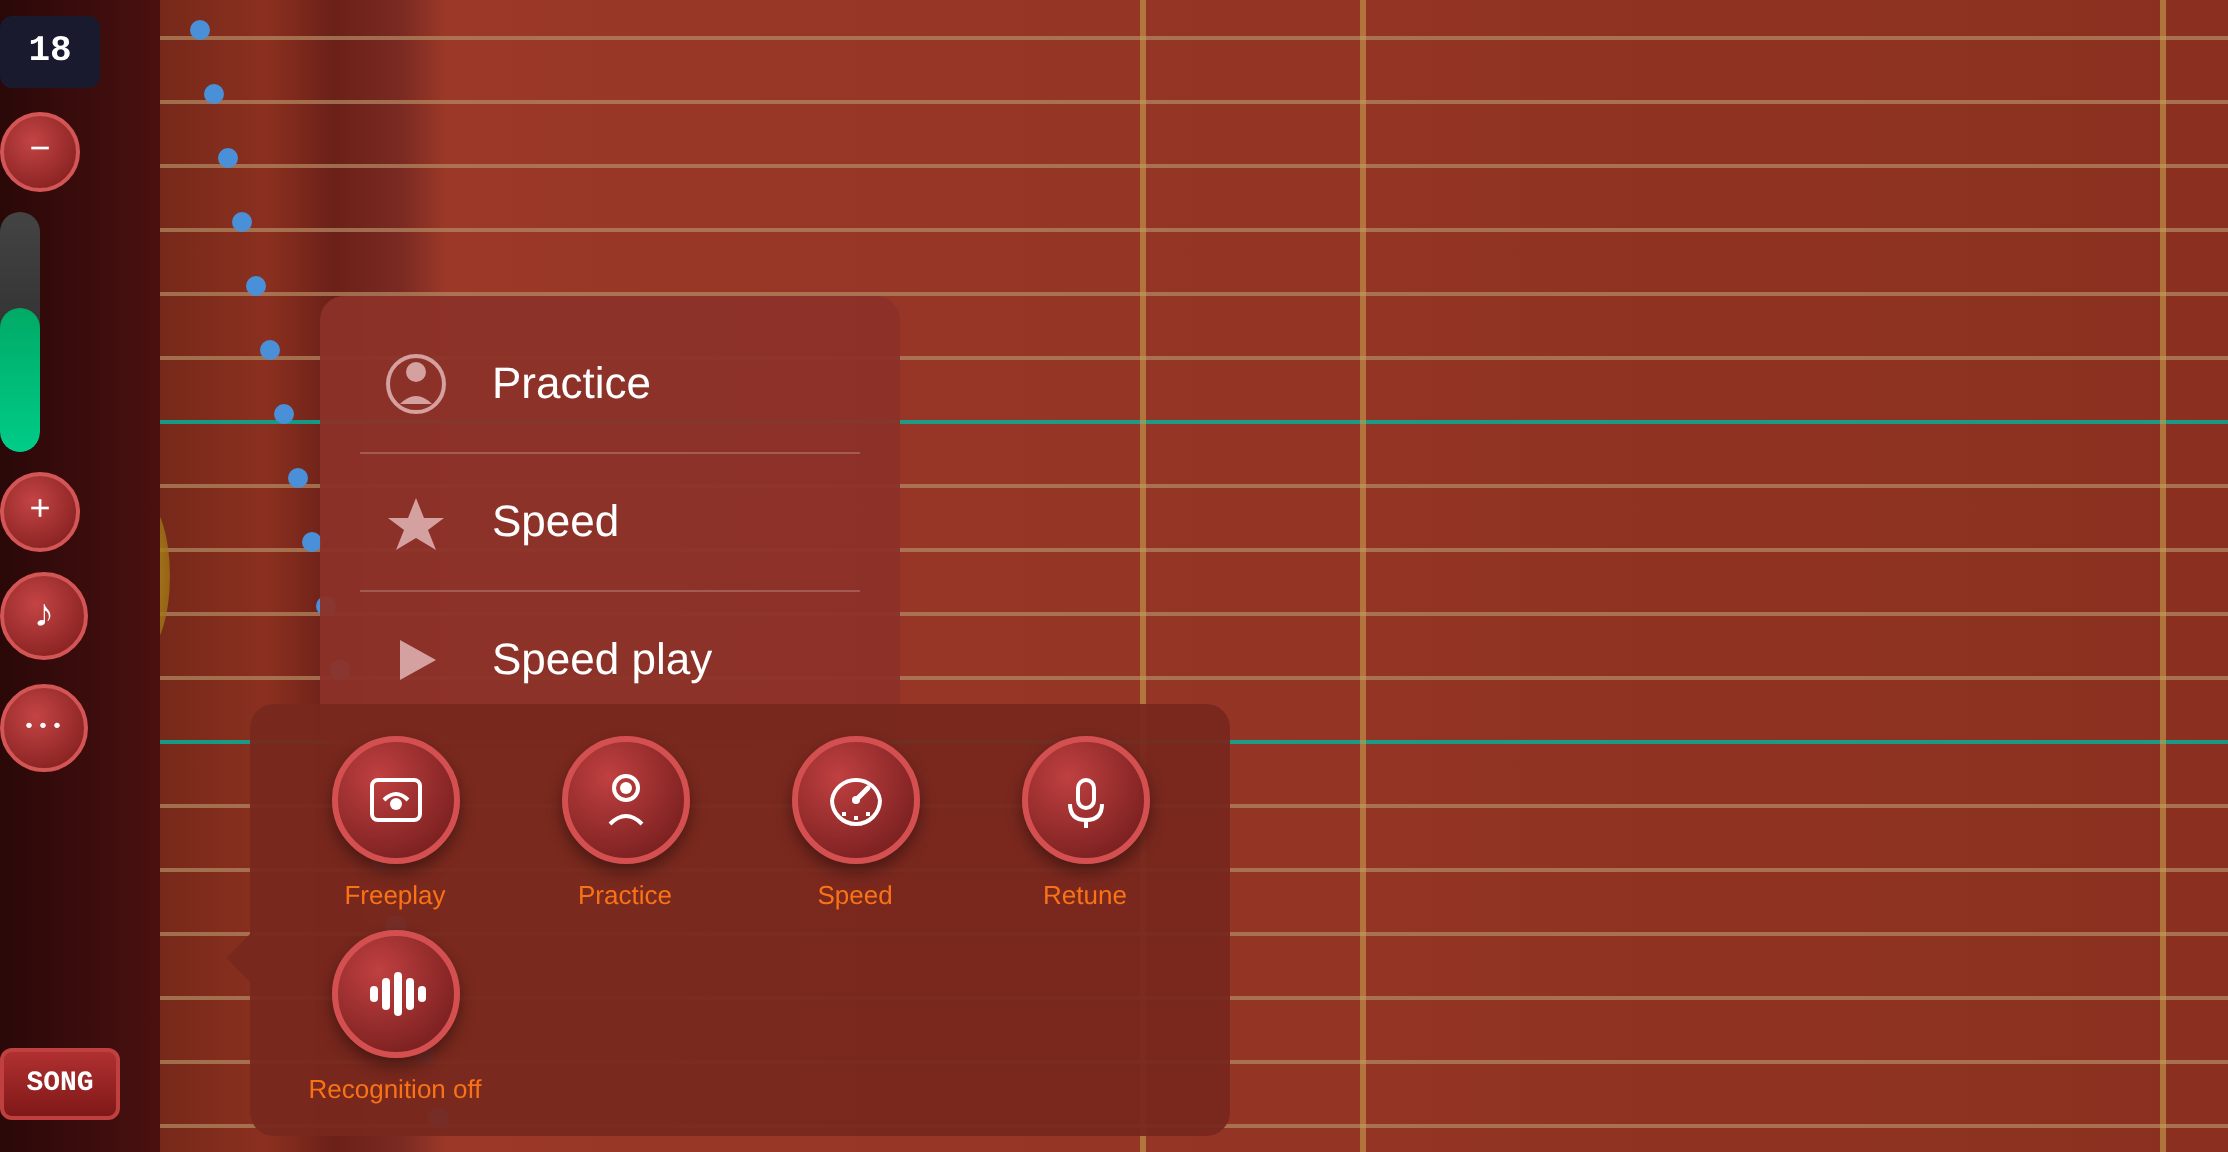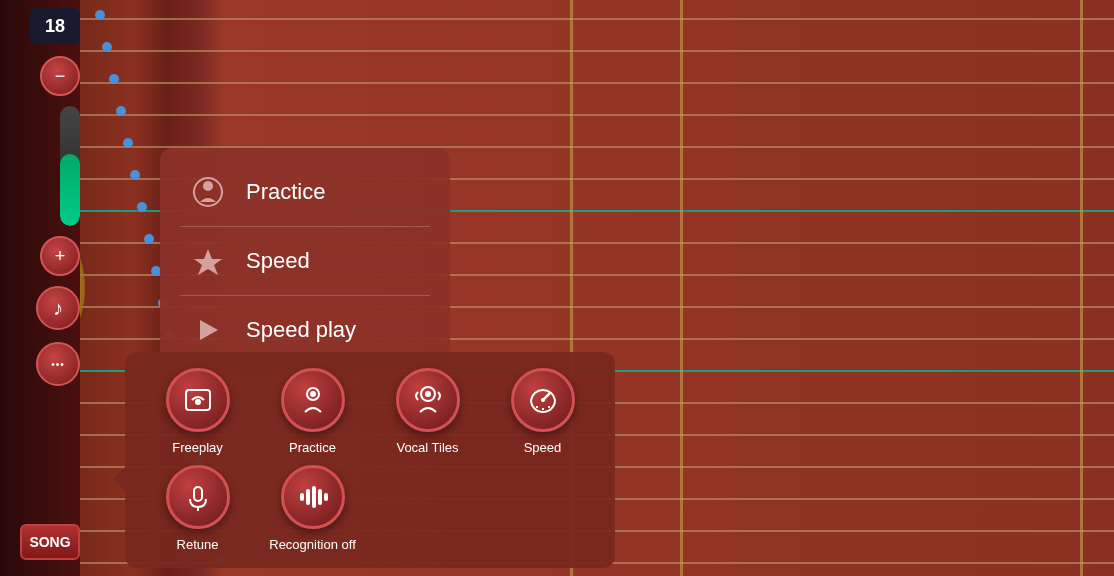--- a/index.html
+++ b/index.html
@@ -63,23 +63,24 @@
 
     
     .left-panel {
       position: absolute;
       top: 0; left: 0;
       width: 80px;
       height: 100%;
       background: linear-gradient(to right, #2a0808, #4a1010);
       display: flex;
       flex-direction: column;
-      align-items: flex-end;
+      align-items: flex-start;
       padding: 8px 0;
       z-index: 10;
+      font-family: Liberation Mono, monospace;
     }
 
     .counter-badge {
       background: #1a1a2e;
       color: white;
       font-size: 18px;
       font-weight: bold;
       width: 50px;
       height: 36px;
       border-radius: 6px;
@@ -246,21 +247,21 @@
       display: flex;
       align-items: center;
       justify-content: center;
       color: white;
       font-size: 26px;
       margin-bottom: 8px;
       box-shadow: 0 4px 8px rgba(0,0,0,0.4);
     }
 
     .control-label {
-      color: #ffffff;
+      color: #f97316;
       font-size: 13px;
     }
 
     
     .side-arrow {
       position: absolute;
       left: 113px;
       top: 50%;
       transform: translateY(-50%);
       width: 0;
@@ -439,32 +440,20 @@
       <div class="control-btn">
         <svg width="36" height="36" viewBox="0 0 36 36">
           <circle cx="18" cy="12" r="6" fill="none" stroke="white" stroke-width="2"></circle>
           <circle cx="18" cy="12" r="3" fill="white"></circle>
           <path d="M10 30 Q18 22 26 30" fill="none" stroke="white" stroke-width="2"></path>
         </svg>
       </div>
       <span class="control-label">Practice</span>
     </div>
 
-    <div class="control-item">
-      <div class="control-btn">
-        <svg width="36" height="36" viewBox="0 0 36 36">
-          <circle cx="18" cy="12" r="7" fill="none" stroke="white" stroke-width="2"></circle>
-          <circle cx="18" cy="12" r="3" fill="white"></circle>
-          <path d="M10 30 Q18 22 26 30" fill="none" stroke="white" stroke-width="2"></path>
-          <path d="M28 10 Q32 14 28 18" fill="none" stroke="white" stroke-width="2"></path>
-          <path d="M8 10 Q4 14 8 18" fill="none" stroke="white" stroke-width="2"></path>
-        </svg>
-      </div>
-      <span class="control-label">Vocal Tiles</span>
-    </div>
 
 
     <div class="control-item">
       <div class="control-btn">
         <svg width="36" height="36" viewBox="0 0 36 36">
           <path d="M18 8 A12 12 0 0 1 30 18" fill="none" stroke="white" stroke-width="2"></path>
           <path d="M6 18 A12 12 0 0 1 18 8" fill="none" stroke="white" stroke-width="2"></path>
           <path d="M6 18 A12 12 0 0 0 30 18" fill="none" stroke="white" stroke-width="2"></path>
           <line x1="18" y1="18" x2="24" y2="12" stroke="white" stroke-width="2.5" stroke-linecap="round"></line>
           <circle cx="18" cy="18" r="2" fill="white"></circle>

